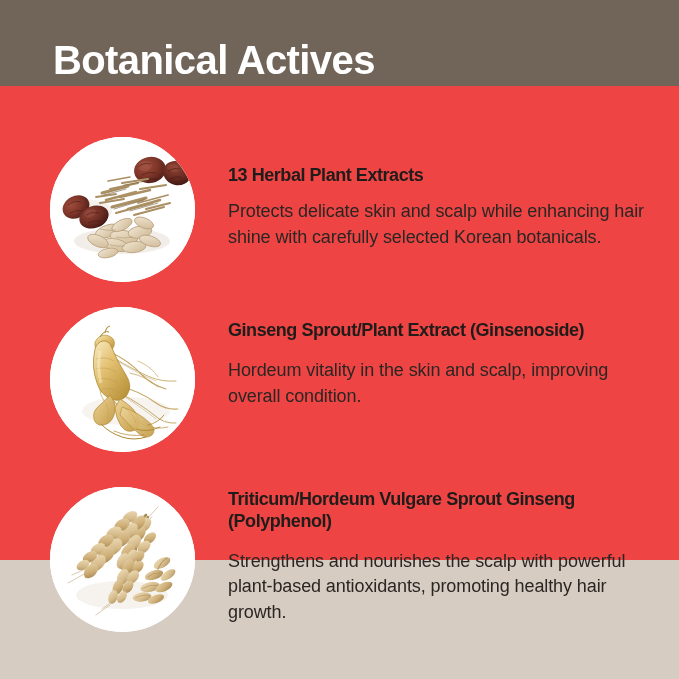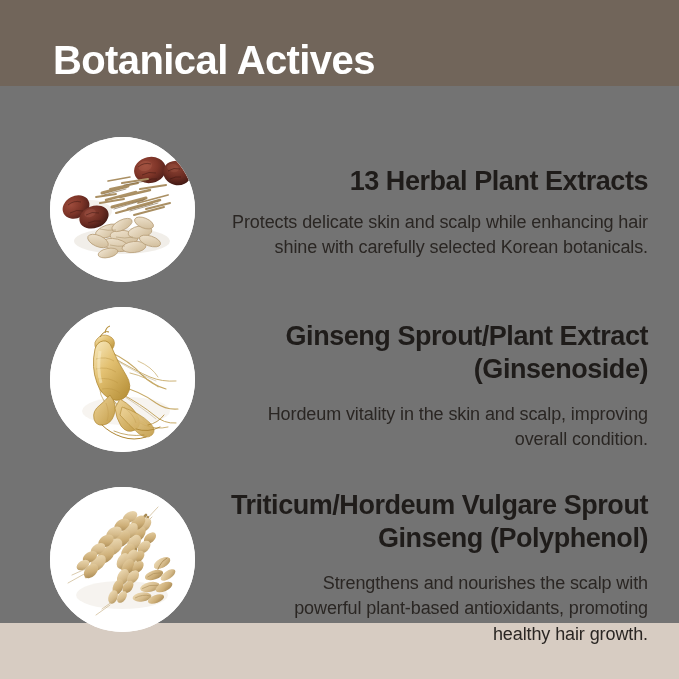--- a/index.html
+++ b/index.html
@@ -9,23 +9,22 @@
   body {
     width: 679px;
     height: 679px;
     overflow: hidden;
     font-family: "Liberation Sans", sans-serif;
     background: #d7ccc2;
   }
   .page {
     position: relative;
     width: 679px;
-    height: 623px;
-    background: #737373;
-    text-align: right;
+    height: 560px;
+    background: #ef4444;
   }
   
   .header-band {
     position: absolute;
     left: 0;
     top: 0;
     width: 679px;
     height: 86px;
     background: #71655a;
   }
@@ -63,41 +62,41 @@
   }
   .thumb svg { display: block; width: 145px; height: 145px; }
 
   .feature-text {
     position: absolute;
     left: 228px;
     top: 0;
     width: 420px;
   }
   .feature-title {
-    font-size: 27px;
+    font-size: 18px;
     font-weight: bold;
     color: #1f1c1a;
     line-height: 1.22;
     letter-spacing: -0.45px;
     margin: 0;
   }
   .feature-desc {
     font-size: 18px;
     font-weight: normal;
     color: #2a2623;
     line-height: 1.42;
     margin: 0;
     letter-spacing: -0.1px;
   }
   .f1-title { padding-top: 28px; }
   .f1-desc  { padding-top: 12px; }
   .f2-title { padding-top: 13px; }
   .f2-desc  { padding-top: 16px; }
   .f3-title { padding-top: 2px; }
-  .f3-desc  { padding-top: 16px; margin-left: 41px; }
+  .f3-desc  { padding-top: 16px; }
 </style>
 </head>
 <body>
 
 <div class="page">
 
   <div class="header-band"></div>
   <div class="page-title">Botanical Actives</div>
 
   <div class="feature feature-1">

